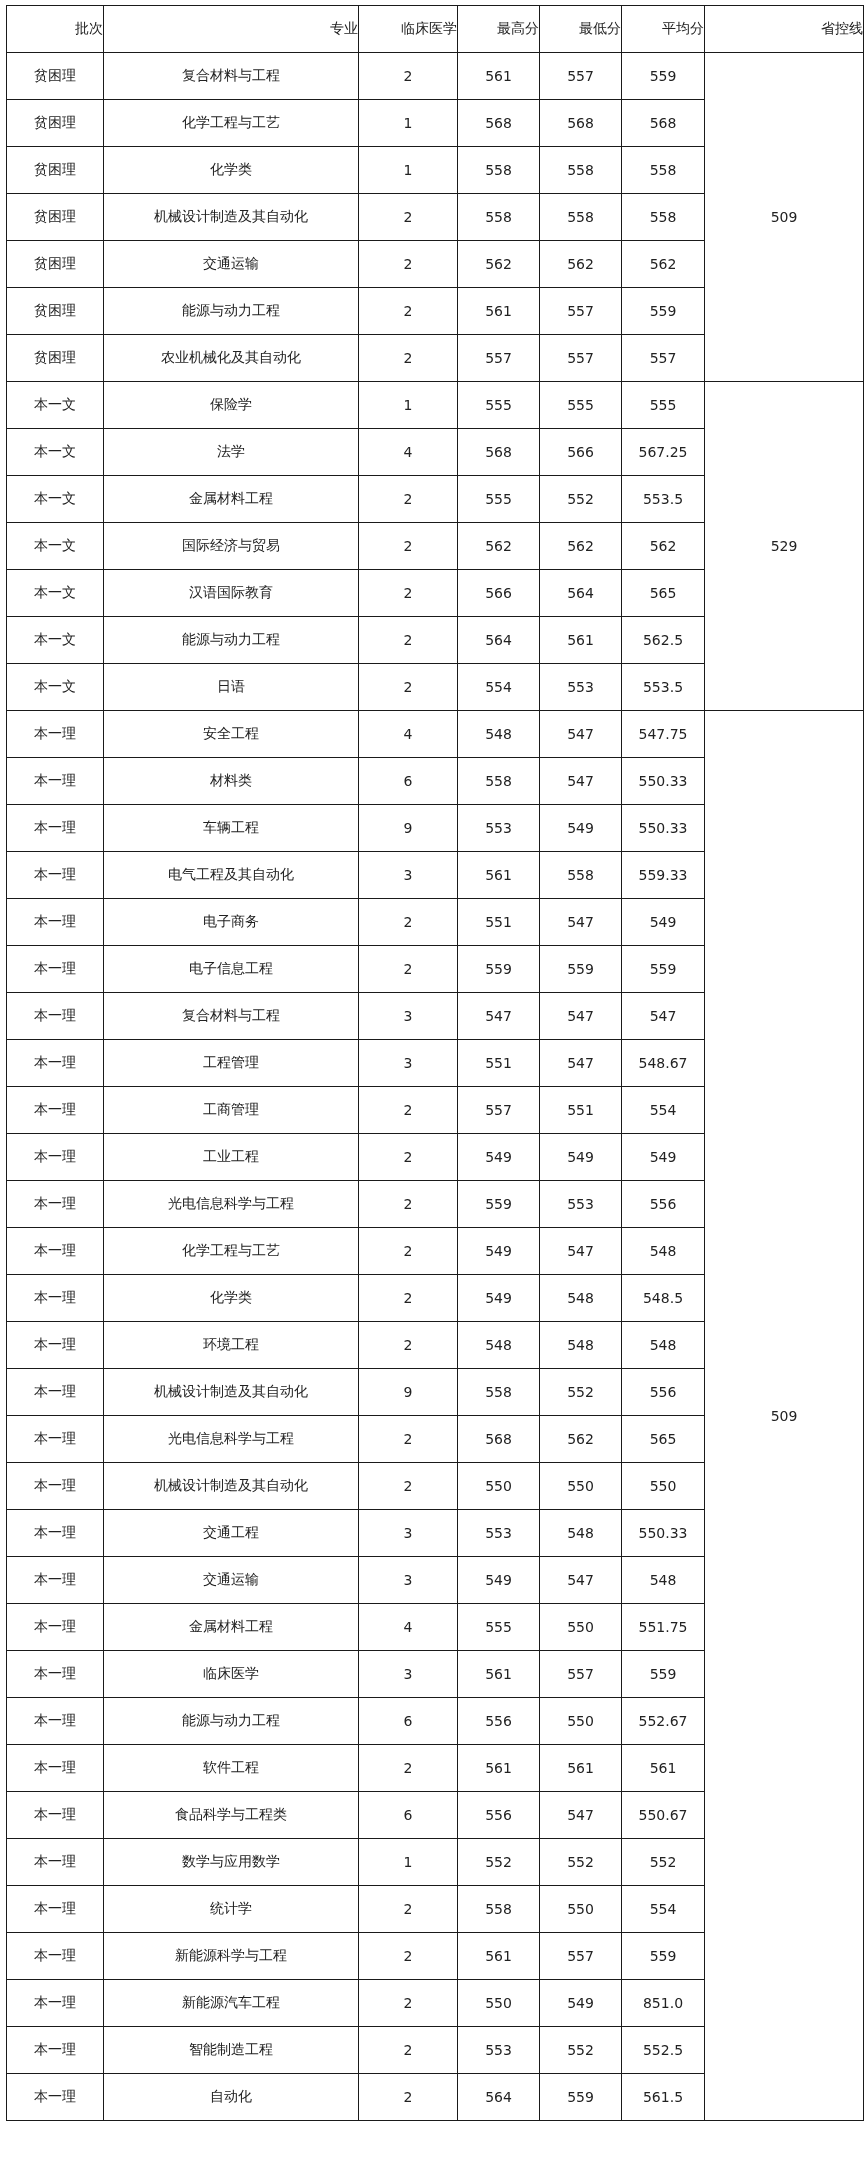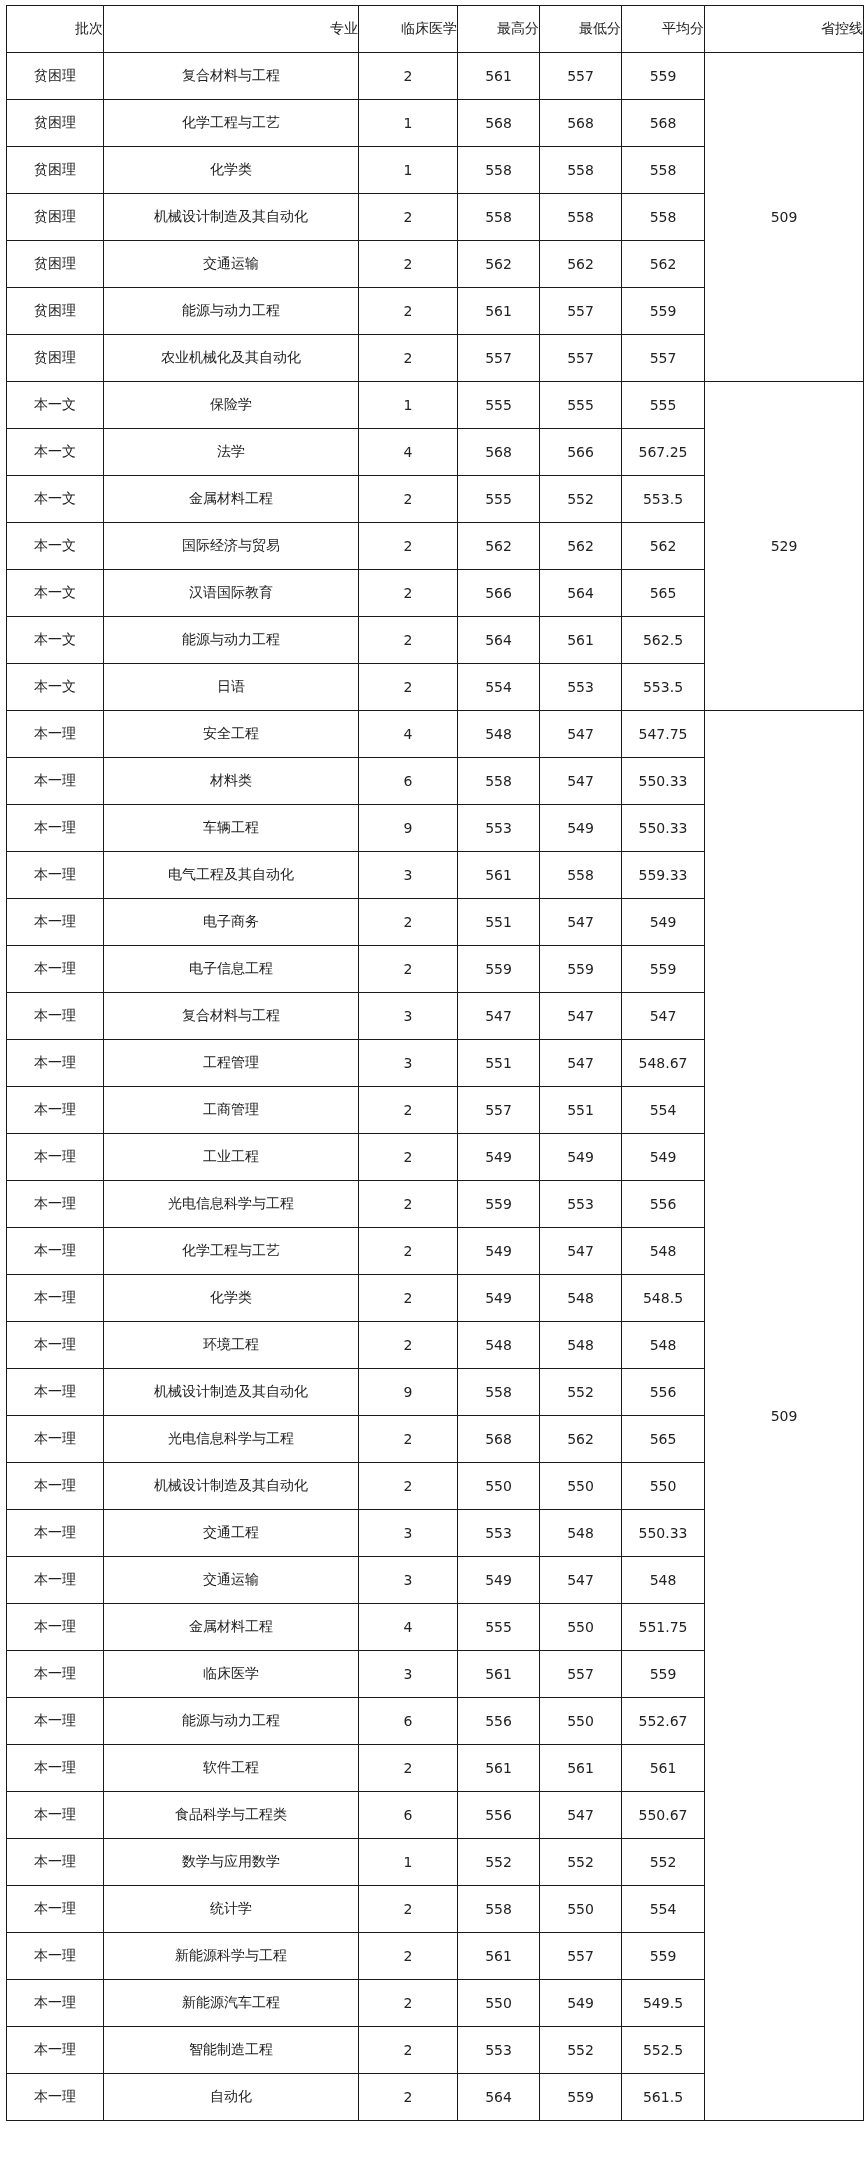--- a/index.html
+++ b/index.html
@@ -373,21 +373,21 @@
         <td>561</td>
         <td>557</td>
         <td>559</td>
       </tr>
       <tr>
         <td>本一理</td>
         <td>新能源汽车工程</td>
         <td>2</td>
         <td>550</td>
         <td>549</td>
-        <td>549.5</td>
+        <td>851.0</td>
       </tr>
       <tr>
         <td>本一理</td>
         <td>智能制造工程</td>
         <td>2</td>
         <td>553</td>
         <td>552</td>
         <td>552.5</td>
       </tr>
       <tr>

